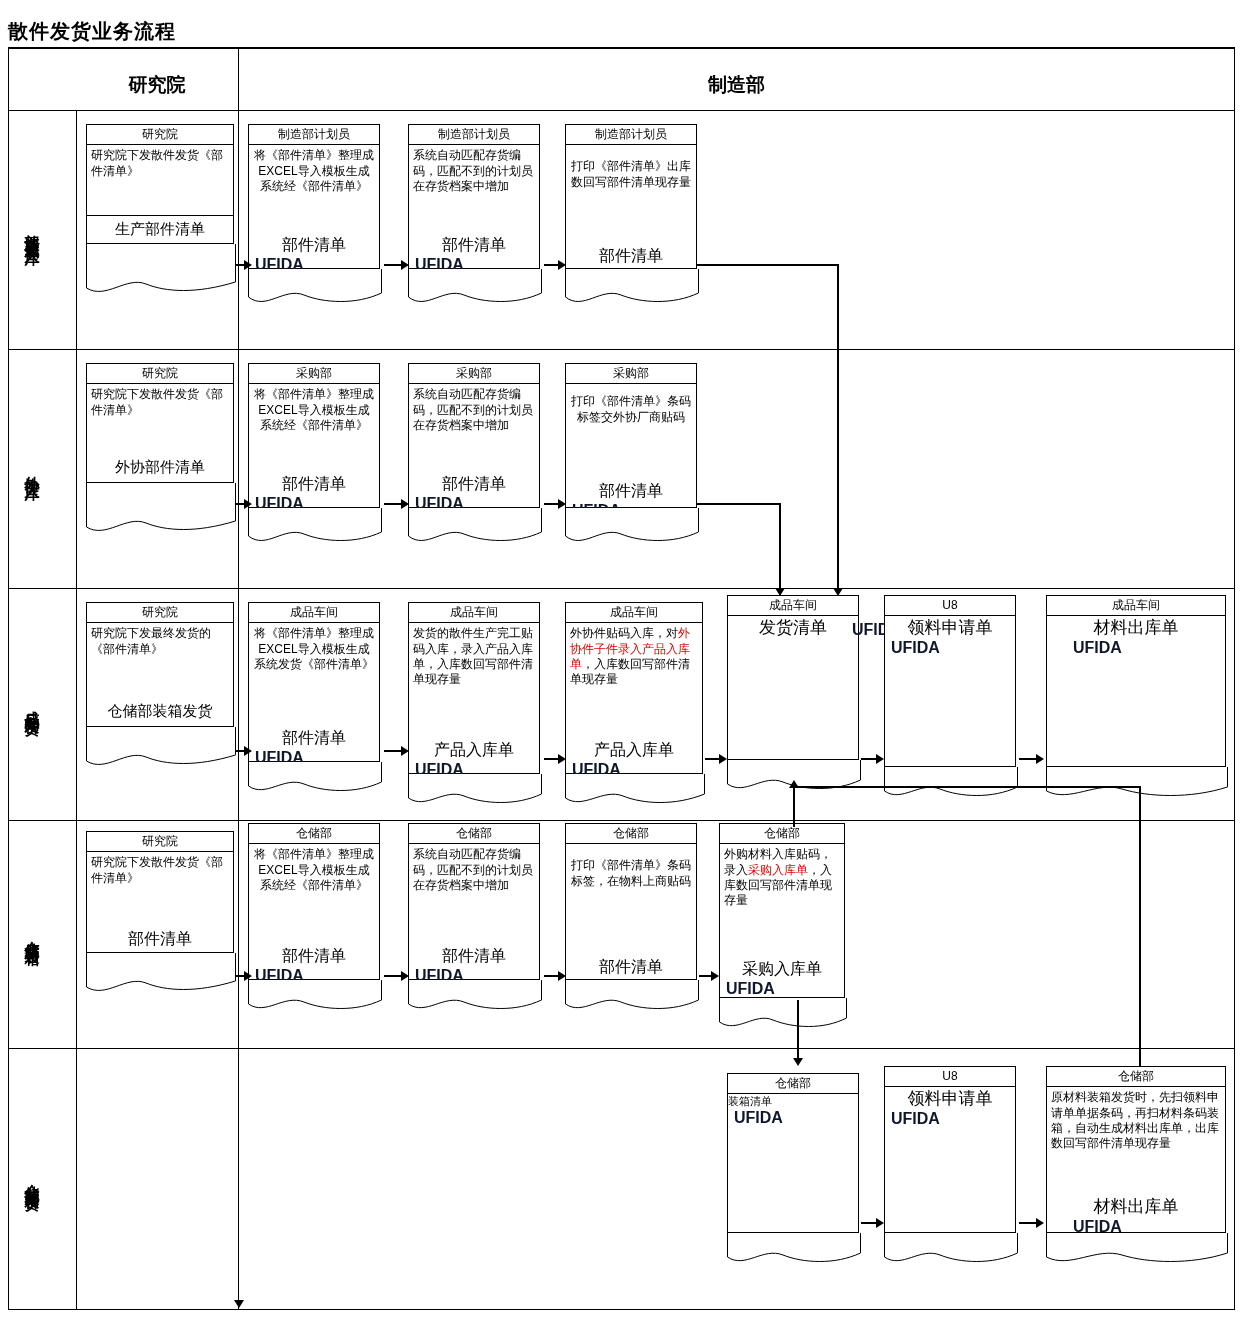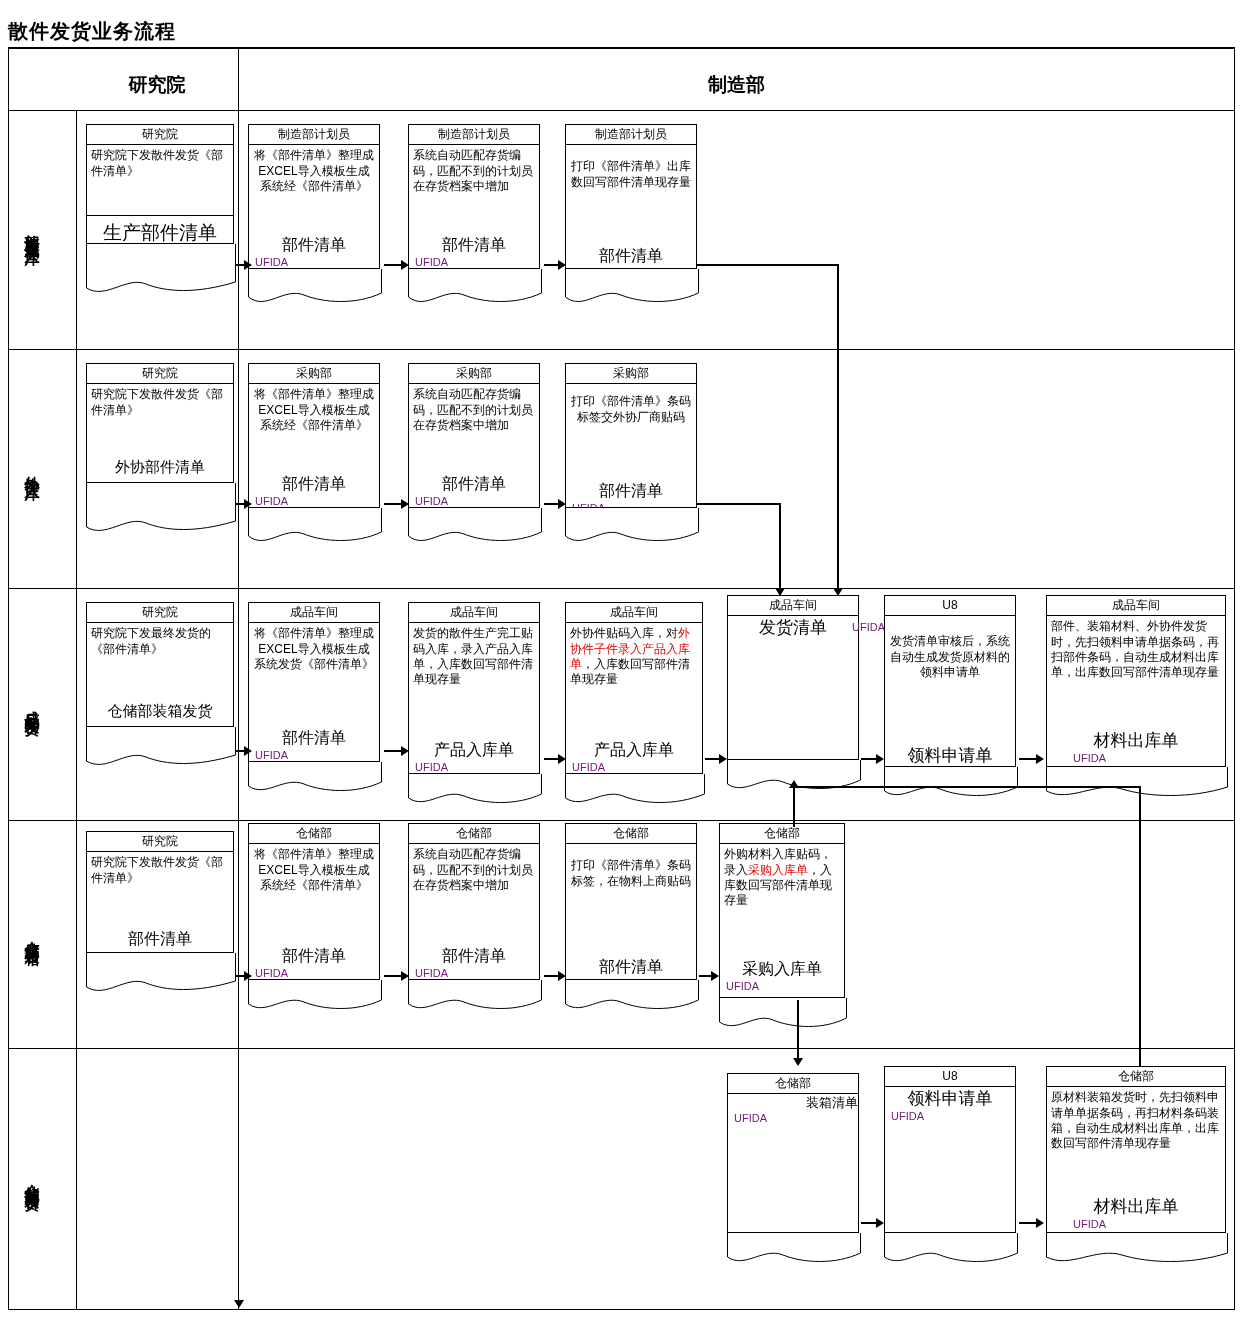--- a/index.html
+++ b/index.html
@@ -21,21 +21,21 @@
   .lane-label{position:absolute;width:44px;text-align:center;font-size:15px;font-weight:bold;
     writing-mode:vertical-rl;text-orientation:upright;letter-spacing:2px;line-height:1.05;
     display:flex;align-items:center;justify-content:center;}
 
   
   .node{position:absolute;box-sizing:border-box;border:1px solid #000;background:#fff;}
   .node .role{border-bottom:1px solid #000;text-align:center;font-size:12px;padding:2px 0 3px;line-height:1.2;}
   .node .body{font-size:12px;line-height:1.28;padding:3px 4px 2px;text-align:left;}
   .node .body.c{text-align:center;}
   .node .sep{border-top:1px solid #000;}
-  .ufida{color:#701a75;font-weight:normal;font-size:11px;font-family:"Liberation Sans",sans-serif;padding-left:6px;}
+  .ufida{color:#0f172a;font-weight:bold;font-size:16px;font-family:"Liberation Sans",sans-serif;padding-left:6px;}
   .wave{display:block;}
   .red{color:#e00000;}
 
   
   .arrow{position:absolute;background:#000;}
   .ah{position:absolute;width:0;height:0;border-style:solid;}
   .ah-r{border-width:5px 0 5px 8px;border-color:transparent transparent transparent #000;}
   .ah-d{border-width:8px 5px 0 5px;border-color:#000 transparent transparent transparent;}
 </style>
 </head>
@@ -65,21 +65,21 @@
   <div class="lane-label" style="left:10px;top:112px;height:236px;">部件清单生成和入库</div>
   <div class="lane-label" style="left:10px;top:351px;height:236px;">外协件入库</div>
   <div class="lane-label" style="left:10px;top:590px;height:229px;">成品车间发货</div>
   <div class="lane-label" style="left:10px;top:822px;height:225px;">仓储原料装箱</div>
   <div class="lane-label" style="left:10px;top:1050px;height:258px;">仓储部装箱发货</div>
 
   <div class="node" style="left:86px;top:124px;width:148px;height:120px;">
     <div class="role">研究院</div>
     <div class="body" style="height:65px;">研究院下发散件发货《部件清单》</div>
     <div class="sep" style="height:0;"></div>
-    <div style="text-align:center;font-size:19px;padding-top:4px;">生产部件清单</div>
+    <div style="text-align:center;font-size:15px;padding-top:4px;">生产部件清单</div>
   </div>
   <svg class="wave" style="position:absolute;left:86px;top:244px;" width="150" height="50">
     <path d="M0.5,0 L0.5,44 C20,56 40,32 60,40 C80,48 110,50 149.5,38 L149.5,0" fill="#fff" stroke="#000" stroke-width="1"></path>
   </svg>
 
   <div class="node" style="left:248px;top:124px;width:132px;height:145px;">
     <div class="role">制造部计划员</div>
     <div class="body c" style="height:85px;">将《部件清单》整理成EXCEL导入模板生成系统经《部件清单》</div>
     <div style="text-align:center;font-size:16px;">部件清单</div>
     <div class="ufida">UFIDA</div>
@@ -212,31 +212,29 @@
     <div class="role">成品车间</div>
     <div style="text-align:center;font-size:17px;">发货清单</div>
     <div class="ufida" style="position:relative;top:-18px;left:118px;">UFIDA</div>
   </div>
   <svg class="wave" style="position:absolute;left:727px;top:760px;" width="134" height="36">
     <path d="M0.5,0 L0.5,24 C18,36 36,14 56,22 C76,30 108,32 133.5,20 L133.5,0" fill="#fff" stroke="#000" stroke-width="1"></path>
   </svg>
 
   <div class="node" style="left:884px;top:595px;width:132px;height:172px;">
     <div class="role">U8</div>
-    <div class="body c" style="height:108px;padding-top:18px;">发货清单审核后，系统自动生成发货原材料的领料申请单</div>
     <div style="text-align:center;font-size:17px;">领料申请单</div>
     <div class="ufida">UFIDA</div>
   </div>
   <svg class="wave" style="position:absolute;left:884px;top:767px;" width="134" height="36">
     <path d="M0.5,0 L0.5,24 C18,36 36,14 56,22 C76,30 108,32 133.5,20 L133.5,0" fill="#fff" stroke="#000" stroke-width="1"></path>
   </svg>
 
   <div class="node" style="left:1046px;top:595px;width:180px;height:172px;">
     <div class="role">成品车间</div>
-    <div class="body" style="height:108px;">部件、装箱材料、外协件发货时，先扫领料申请单据条码，再扫部件条码，自动生成材料出库单，出库数回写部件清单现存量</div>
     <div style="text-align:center;font-size:17px;">材料出库单</div>
     <div class="ufida" style="padding-left:26px;">UFIDA</div>
   </div>
   <svg class="wave" style="position:absolute;left:1046px;top:767px;" width="182" height="36">
     <path d="M0.5,0 L0.5,24 C24,36 50,14 76,22 C102,30 144,32 181.5,20 L181.5,0" fill="#fff" stroke="#000" stroke-width="1"></path>
   </svg>
 
   <div class="arrow" style="left:236px;top:750px;width:10px;height:2px;"></div>
   <div class="ah ah-r" style="left:244px;top:746px;"></div>
   <div class="arrow" style="left:384px;top:750px;width:20px;height:2px;"></div>
@@ -311,21 +309,21 @@
   <div class="arrow" style="left:797px;top:1000px;width:2px;height:64px;"></div>
   <div class="ah ah-d" style="left:793px;top:1058px;"></div>
 
   <div class="arrow" style="left:793px;top:787px;width:2px;height:40px;"></div>
   <div class="ah" style="left:789px;top:780px;border-width:0 5px 8px 5px;border-color:transparent transparent #000 transparent;"></div>
   <div class="arrow" style="left:793px;top:786px;width:348px;height:2px;"></div>
   <div class="arrow" style="left:1139px;top:786px;width:2px;height:284px;"></div>
 
   <div class="node" style="left:727px;top:1073px;width:132px;height:160px;">
     <div class="role">仓储部</div>
-    <div style="text-align:right;font-size:13px;">装箱清单</div>
+    <div style="text-align:left;font-size:11px;">装箱清单</div>
     <div class="ufida">UFIDA</div>
   </div>
   <svg class="wave" style="position:absolute;left:727px;top:1233px;" width="134" height="36">
     <path d="M0.5,0 L0.5,24 C18,36 36,14 56,22 C76,30 108,32 133.5,20 L133.5,0" fill="#fff" stroke="#000" stroke-width="1"></path>
   </svg>
 
   <div class="node" style="left:884px;top:1066px;width:132px;height:167px;">
     <div class="role">U8</div>
     <div style="text-align:center;font-size:17px;">领料申请单</div>
     <div class="ufida">UFIDA</div>

